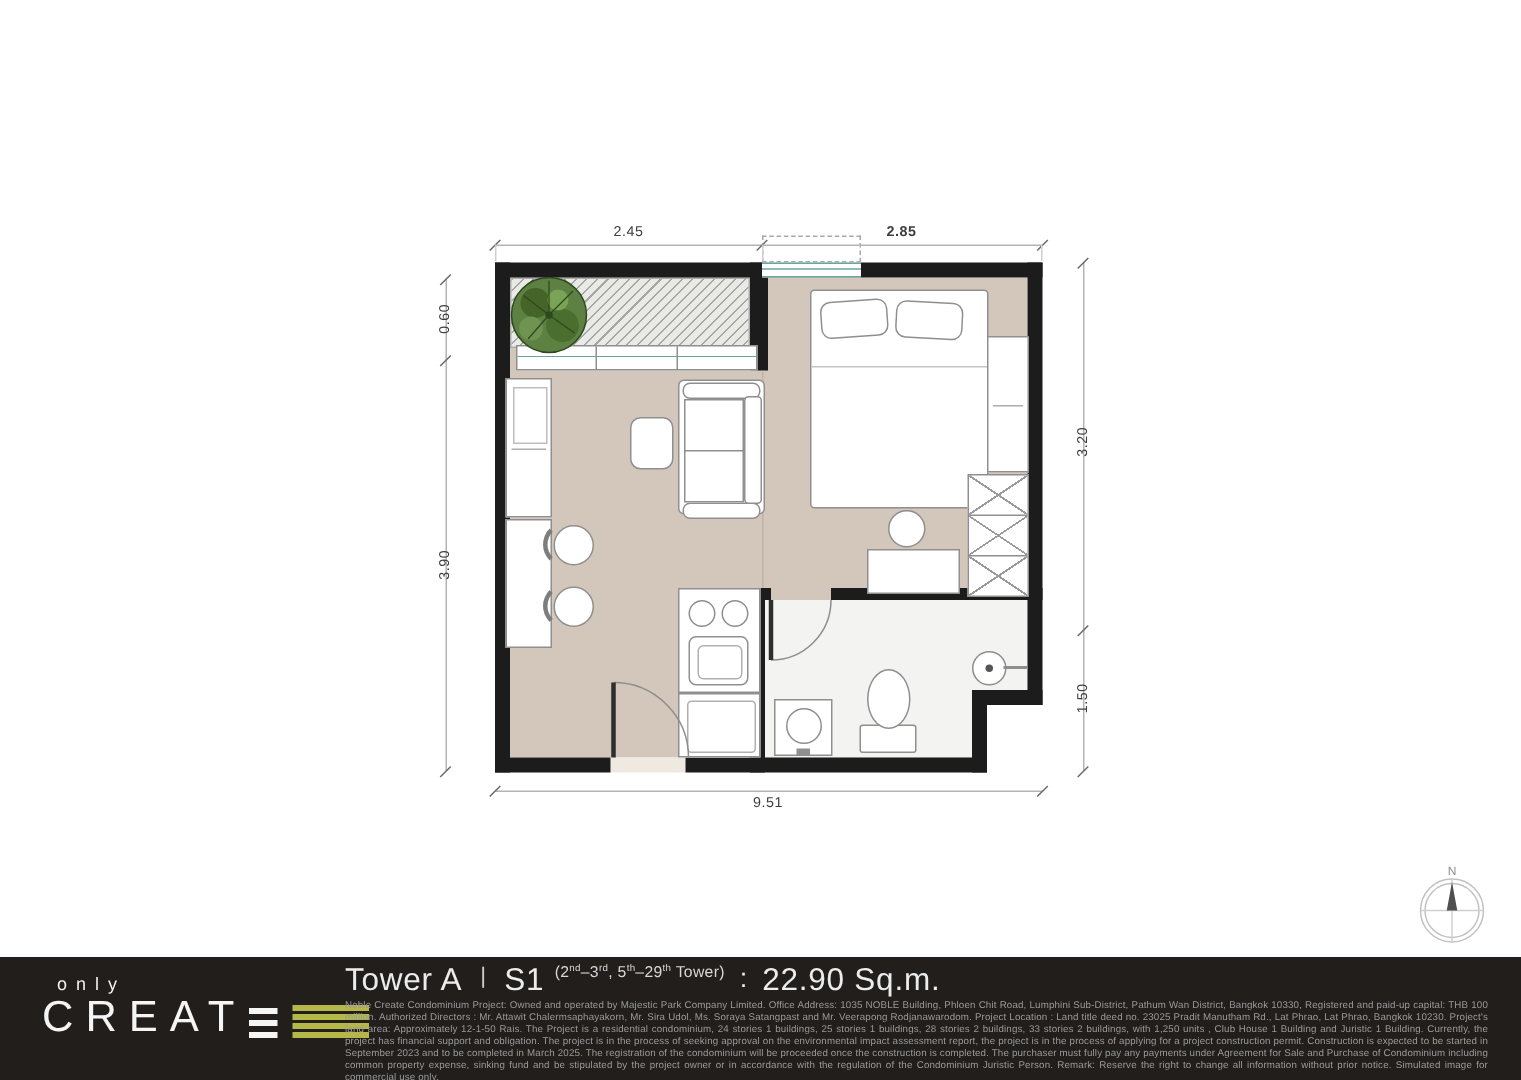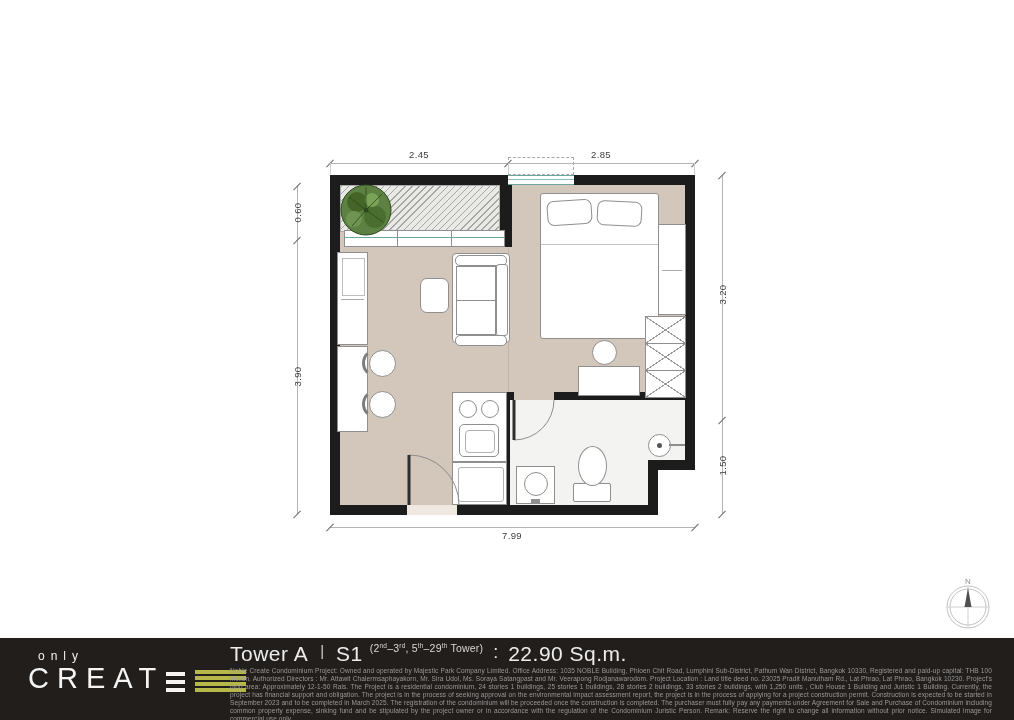--- a/index.html
+++ b/index.html
@@ -126,26 +126,26 @@
 <div class="abs circle" style="left:657px;top:443px;width:5px;height:5px;background:#555;"></div>
 
 <div class="dimline" style="left:330px;top:163px;width:365px;height:1px;"></div>
 <div class="tick" style="left:325px;top:163px;"></div>
 <div class="tick" style="left:503px;top:163px;"></div>
 <div class="tick" style="left:690px;top:163px;"></div>
 <div class="extline" style="left:330px;top:163px;width:1px;height:11px;"></div>
 <div class="extline" style="left:508px;top:163px;width:1px;height:11px;"></div>
 <div class="extline" style="left:694px;top:163px;width:1px;height:11px;"></div>
 <div class="dimtext" style="left:379px;top:149px;width:80px;">2.45</div>
-<div class="dimtext" style="left:561px;top:149px;width:80px;">2.85</div>
+<div class="dimtext" style="left:561px;top:149px;width:80px;font-weight:bold;">2.85</div>
 
 <div class="dimline" style="left:330px;top:527px;width:365px;height:1px;"></div>
 <div class="tick" style="left:325px;top:527px;"></div>
 <div class="tick" style="left:690px;top:527px;"></div>
-<div class="dimtext" style="left:472px;top:530px;width:80px;">7.99</div>
+<div class="dimtext" style="left:472px;top:530px;width:80px;">9.51</div>
 
 <div class="dimline" style="left:297px;top:186px;width:1px;height:328px;"></div>
 <div class="tick" style="left:292px;top:186px;"></div>
 <div class="tick" style="left:292px;top:240px;"></div>
 <div class="tick" style="left:292px;top:514px;"></div>
 <div class="dimtext vtext" style="left:272px;top:206px;width:50px;height:13px;">0.60</div>
 <div class="dimtext vtext" style="left:272px;top:370px;width:50px;height:13px;">3.90</div>
 
 <div class="dimline" style="left:722px;top:175px;width:1px;height:339px;"></div>
 <div class="tick" style="left:717px;top:175px;"></div>

